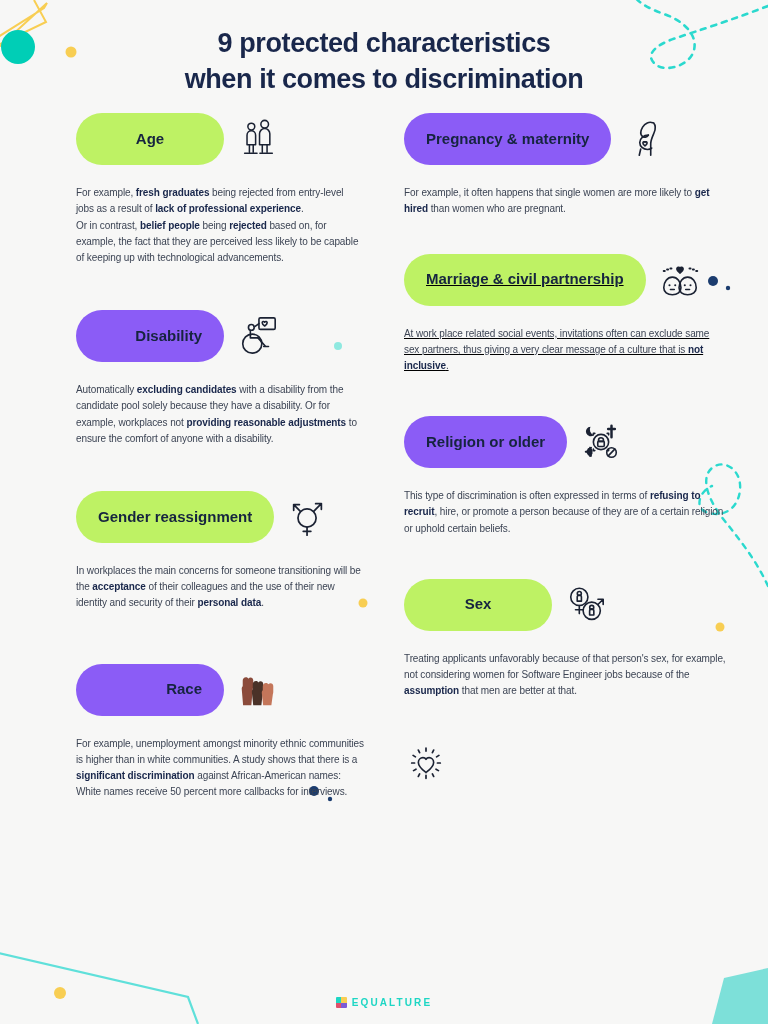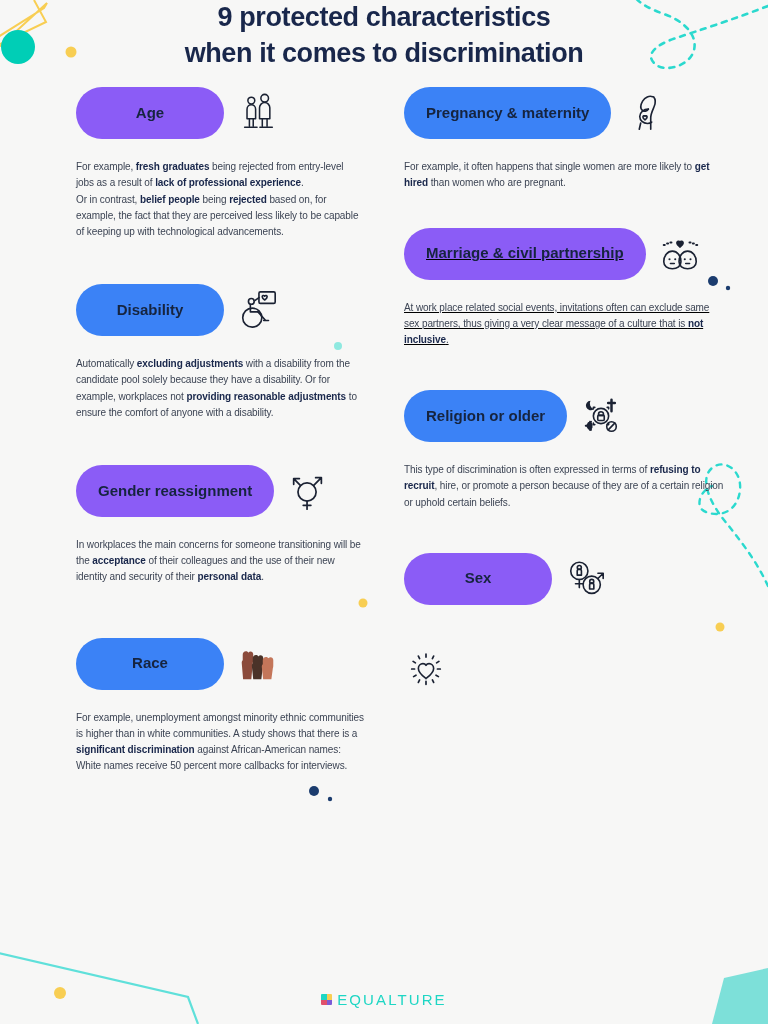--- a/index.html
+++ b/index.html
@@ -26,20 +26,21 @@
   .page {
     position: relative;
     z-index: 2;
     width: 768px;
     height: 1024px;
     padding: 0;
   }
 
   
   .title-wrap {
+    padding-top: 26px;
     text-align: center;
   }
   .title-line {
     color: #19274B;
     font-weight: bold;
     font-size: 27px;
     line-height: 1.32;
     letter-spacing: -0.4px;
   }
 
@@ -72,22 +73,22 @@
     display: flex;
     align-items: center;
     justify-content: center;
     text-align: center;
     padding: 9px 22px;
     color: #16243F;
     font-weight: bold;
     font-size: 15px;
     line-height: 1.24;
   }
-  .pill.teal   { background: #8b5cf6; }
-  .pill.yellow { background: #3b82f6; }
+  .pill.teal   { background: #bef264; }
+  .pill.yellow { background: #8b5cf6; justify-content: flex-end; }
 
   .card-icon {
     width: 44px;
     height: 44px;
     flex: 0 0 44px;
     display: flex;
     align-items: center;
     justify-content: center;
   }
   .card-icon svg { display: block; }
@@ -132,22 +133,22 @@
     height: 11px;
     display: grid;
     grid-template-columns: 1fr 1fr;
     grid-template-rows: 1fr 1fr;
     overflow: hidden;
     border-radius: 1px;
   }
   .logo-mark i { display: block; }
   .logo-text {
     color: #1ED6C4;
-    font-size: 15px;
-    font-weight: normal;
+    font-size: 10px;
+    font-weight: bold;
     letter-spacing: 2.1px;
   }
 </style>
 </head>
 <body>
 
 <div class="decor-layer">
   <svg width="768" height="1024" viewBox="0 0 768 1024">
 
     <polyline points="-10,42 44,8 47,3 0,46 -8,47" fill="none" stroke="#F8CE53" stroke-width="2"></polyline>
@@ -218,21 +219,21 @@
               <rect x="23" y="3" width="17" height="12" rx="1.5"></rect>
               <path d="M29 7.5c1-1.2 2.6-.6 2.6.7 0 1.5-2.6 3.3-2.6 3.3s-2.6-1.8-2.6-3.3c0-1.3 1.6-1.9 2.6-.7z"></path>
               <path d="M23 9l-4 3"></path>
               <circle cx="15" cy="13" r="3"></circle>
               <path d="M14 17v7h8"></path>
               <circle cx="16" cy="30" r="10"></circle>
               <path d="M22 24l8 9M28 33h5"></path>
             </svg>
           </div>
         </div>
-        <div class="card-body">Automatically <b>excluding adjustments</b> with a disability from the candidate pool solely because they have a disability. Or for example, workplaces not <b>providing reasonable adjustments</b> to ensure the comfort of anyone with a disability.</div>
+        <div class="card-body">Automatically <b>excluding candidates</b> with a disability from the candidate pool solely because they have a disability. Or for example, workplaces not <b>providing reasonable adjustments</b> to ensure the comfort of anyone with a disability.</div>
       </div>
 
       <div class="card sp-gender">
         <div class="card-head">
           <div class="pill teal">
             <span>Gender reassignment</span>
           </div>
           <div class="card-icon">
             <svg viewBox="0 0 44 44" width="42" height="42" fill="none" stroke="#1B2233" stroke-width="1.8" stroke-linecap="round" stroke-linejoin="round">
               <circle cx="21" cy="23" r="9.5"></circle>
@@ -342,20 +343,21 @@
               <path d="M15 22.5V31M11 27h8"></path>
               <circle cx="15" cy="10" r="2.1"></circle>
               <path d="M12.8 18v-4.3a2.2 2.2 0 014.4 0V18z"></path>
               <circle cx="28" cy="28" r="9"></circle>
               <path d="M34.5 21.5L40 16M40 16h-5.5M40 16v5.5"></path>
               <circle cx="28" cy="24.5" r="2.1"></circle>
               <path d="M25.8 32.5v-4.3a2.2 2.2 0 014.4 0v4.3z"></path>
             </svg>
           </div>
         </div>
+        <div class="card-body">Treating applicants unfavorably because of that person's sex, for example, not considering women for Software Engineer jobs because of the <b>assumption</b> that men are better at that.</div>
       </div>
 
       <div class="card sp-sexual">
         <div class="card-head">
           <div class="card-icon">
             <svg viewBox="0 0 44 44" width="42" height="42" fill="none" stroke="#1B2233" stroke-width="1.7" stroke-linecap="round" stroke-linejoin="round">
               <path d="M22 32c-1.5-1.3-8-5.8-8-10.6 0-3 2.2-5 4.8-5 1.5 0 2.6.7 3.2 1.7.6-1 1.7-1.7 3.2-1.7 2.6 0 4.8 2 4.8 5C30 26.2 23.5 30.7 22 32z"></path>
               <g stroke-width="1.8" stroke-linecap="round">
                 <path d="M22 6.5v3M14 8.5l1.3 2.6M30 8.5l-1.3 2.6M8.5 14l2.4 1.6M35.5 14l-2.4 1.6M7 22h3M34 22h3M9 30l2.5-1.5M35 30l-2.5-1.5M14 36l1.3-2.5M30 36l-1.3-2.5M22 38v-3"></path>
               </g>

